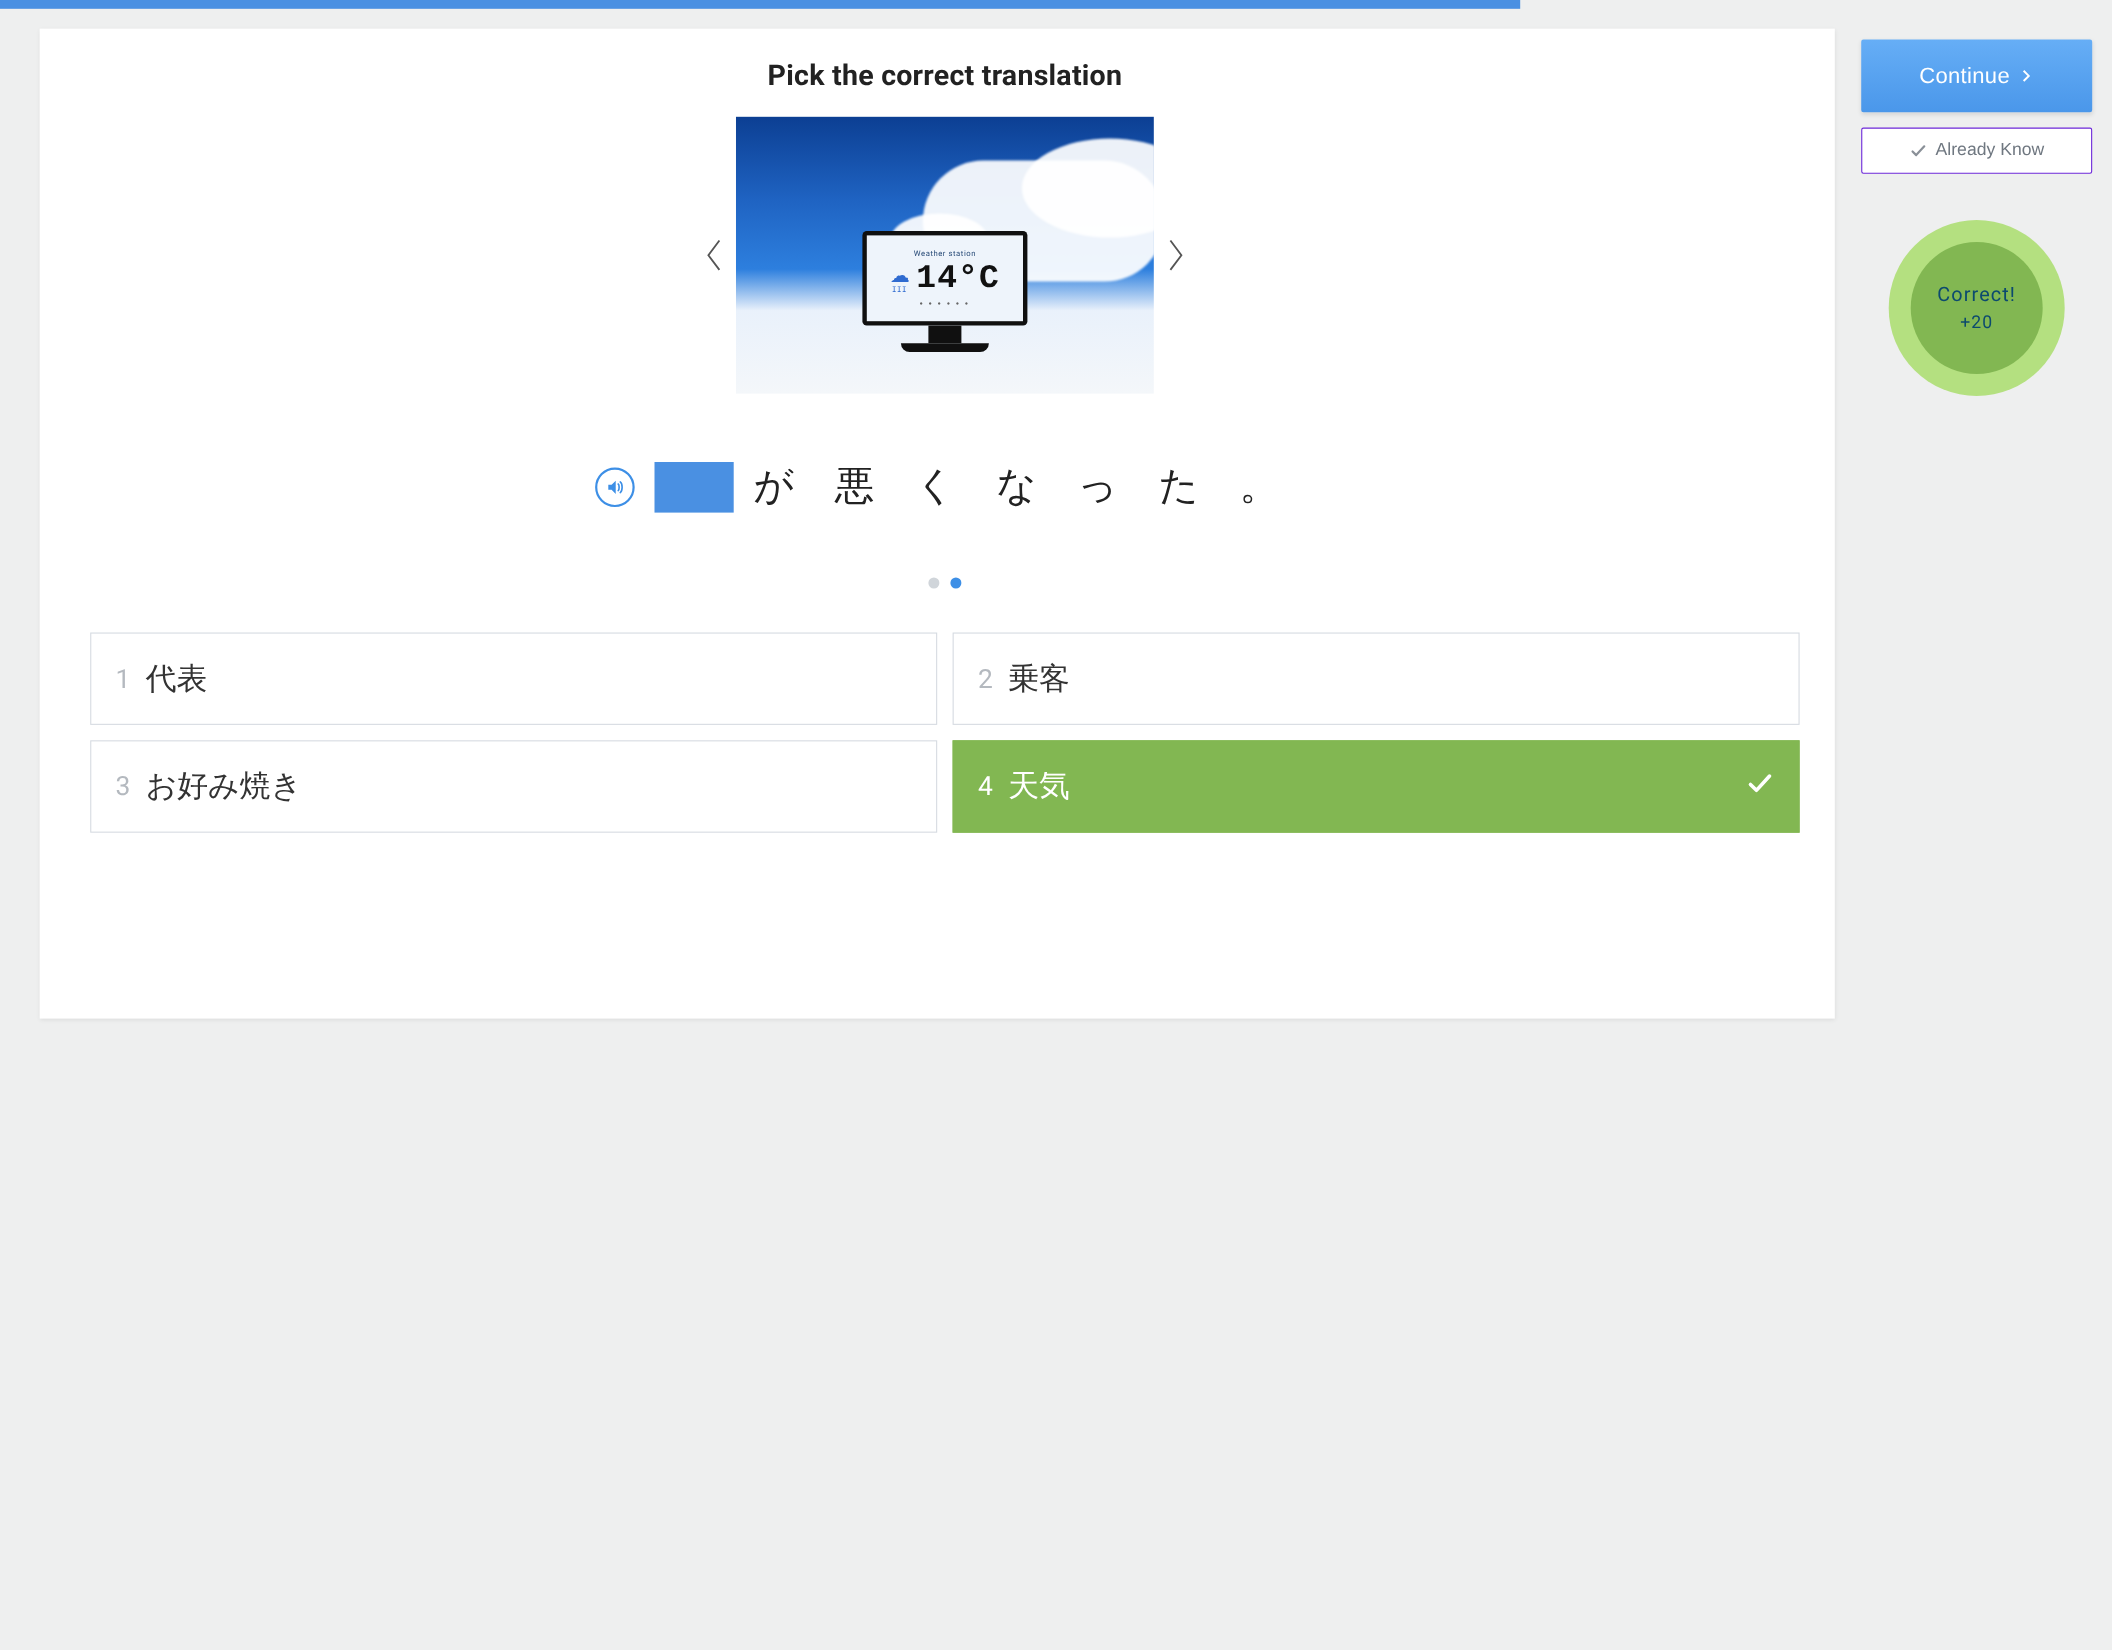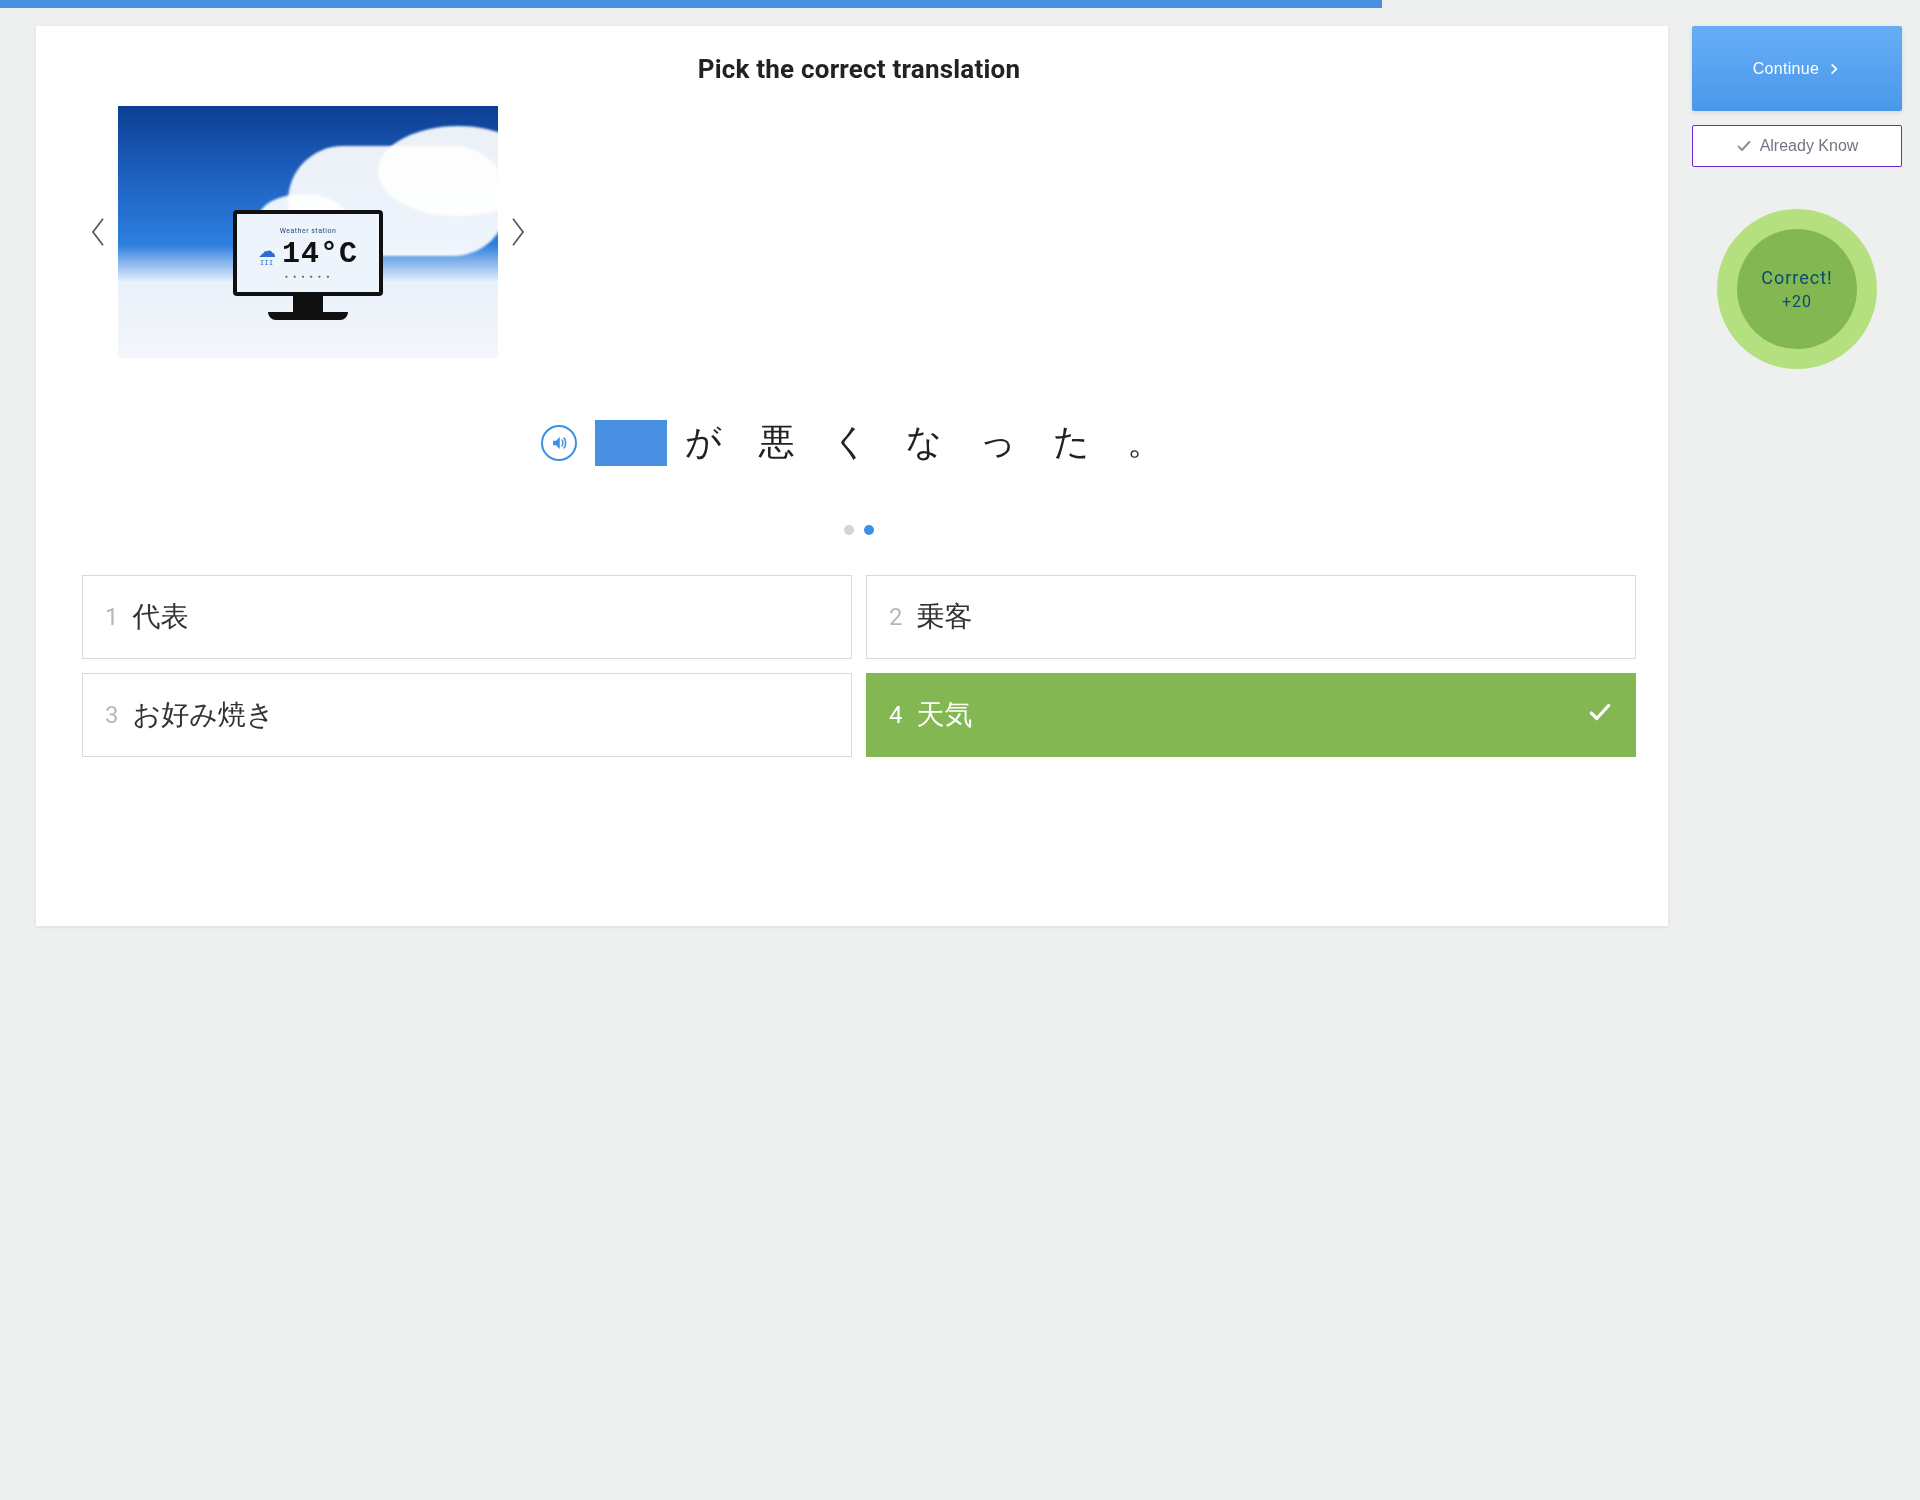--- a/index.html
+++ b/index.html
@@ -40,21 +40,21 @@
     text-align: center;
     font-weight: 700;
     font-size: 26px;
     letter-spacing: .2px;
     color: #222;
   }
 
   .media-row {
     display: flex;
     align-items: center;
-    justify-content: flex-start;
+    justify-content: center;
     margin-top: 22px;
   }
   .chev {
     width: 40px; height: 40px;
     display: flex; align-items: center; justify-content: center;
     cursor: pointer;
     color: #555;
   }
   .chev svg { width: 20px; height: 34px; }
 
@@ -196,27 +196,28 @@
     width: 210px;
     flex: none;
     display: flex;
     flex-direction: column;
     gap: 14px;
   }
   .continue-btn {
     background: linear-gradient(180deg,#66aef6 0%, #4a97ea 100%);
     color: #fff;
     border: none;
-    height: 85px;
+    height: 66px;
     display: flex; align-items: center; justify-content: center; gap: 8px;
-    font-size: 16px;
+    font-size: 20px;
     letter-spacing: .3px;
     cursor: pointer;
     border-radius: 2px;
     box-shadow: 0 2px 4px rgba(0,0,0,0.1);
+    margin-top: 10px;
   }
   .continue-btn svg { width: 14px; height: 14px; }
 
   .already-know {
     background: #fff;
     border: 1px solid #6d28d9;
     height: 42px;
     display: flex; align-items: center; justify-content: center; gap: 8px;
     color: #6f7780;
     font-size: 16px;

